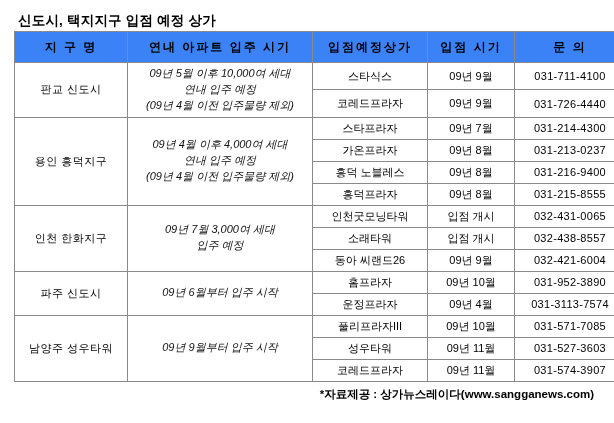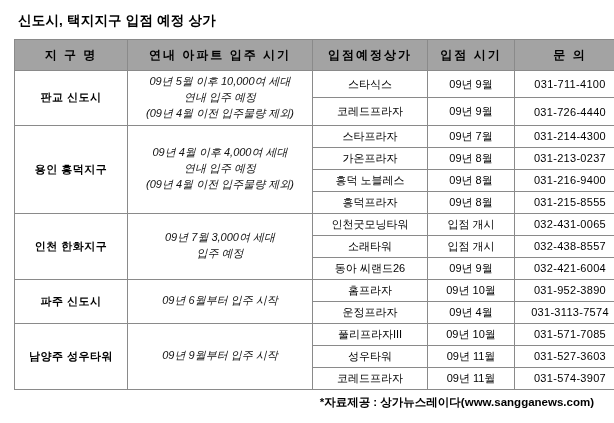--- a/index.html
+++ b/index.html
@@ -16,45 +16,45 @@
     overflow: hidden;
   }
   .page {
     padding: 10px 14px 0 14px;
     box-sizing: border-box;
   }
   .doc-title {
     font-size: 13.5px;
     font-weight: bold;
     letter-spacing: 0.2px;
-    margin: 2px 0 9px 4px;
+    margin: 2px 0 1px 4px;
     color: #000;
   }
   table.data {
     border-collapse: collapse;
     width: 586px;
     table-layout: fixed;
     background: #ffffff;
   }
   table.data th, table.data td {
     border: 1px solid #8a8a8a;
     text-align: center;
     vertical-align: middle;
     font-size: 11px;
     padding: 3px 2px;
   }
   table.data thead th {
-    background: #a3a3a3;
+    background: #3b82f6;
     font-weight: bold;
     font-size: 12px;
     height: 24px;
     letter-spacing: 2px;
   }
   td.region {
-    font-weight: bold;
+    font-weight: normal;
     font-size: 12.5px;
     letter-spacing: 0.5px;
   }
   td.schedule {
     font-size: 11px;
     line-height: 1.45;
     color: #111;
     font-style: italic;
   }
   td.shop {

